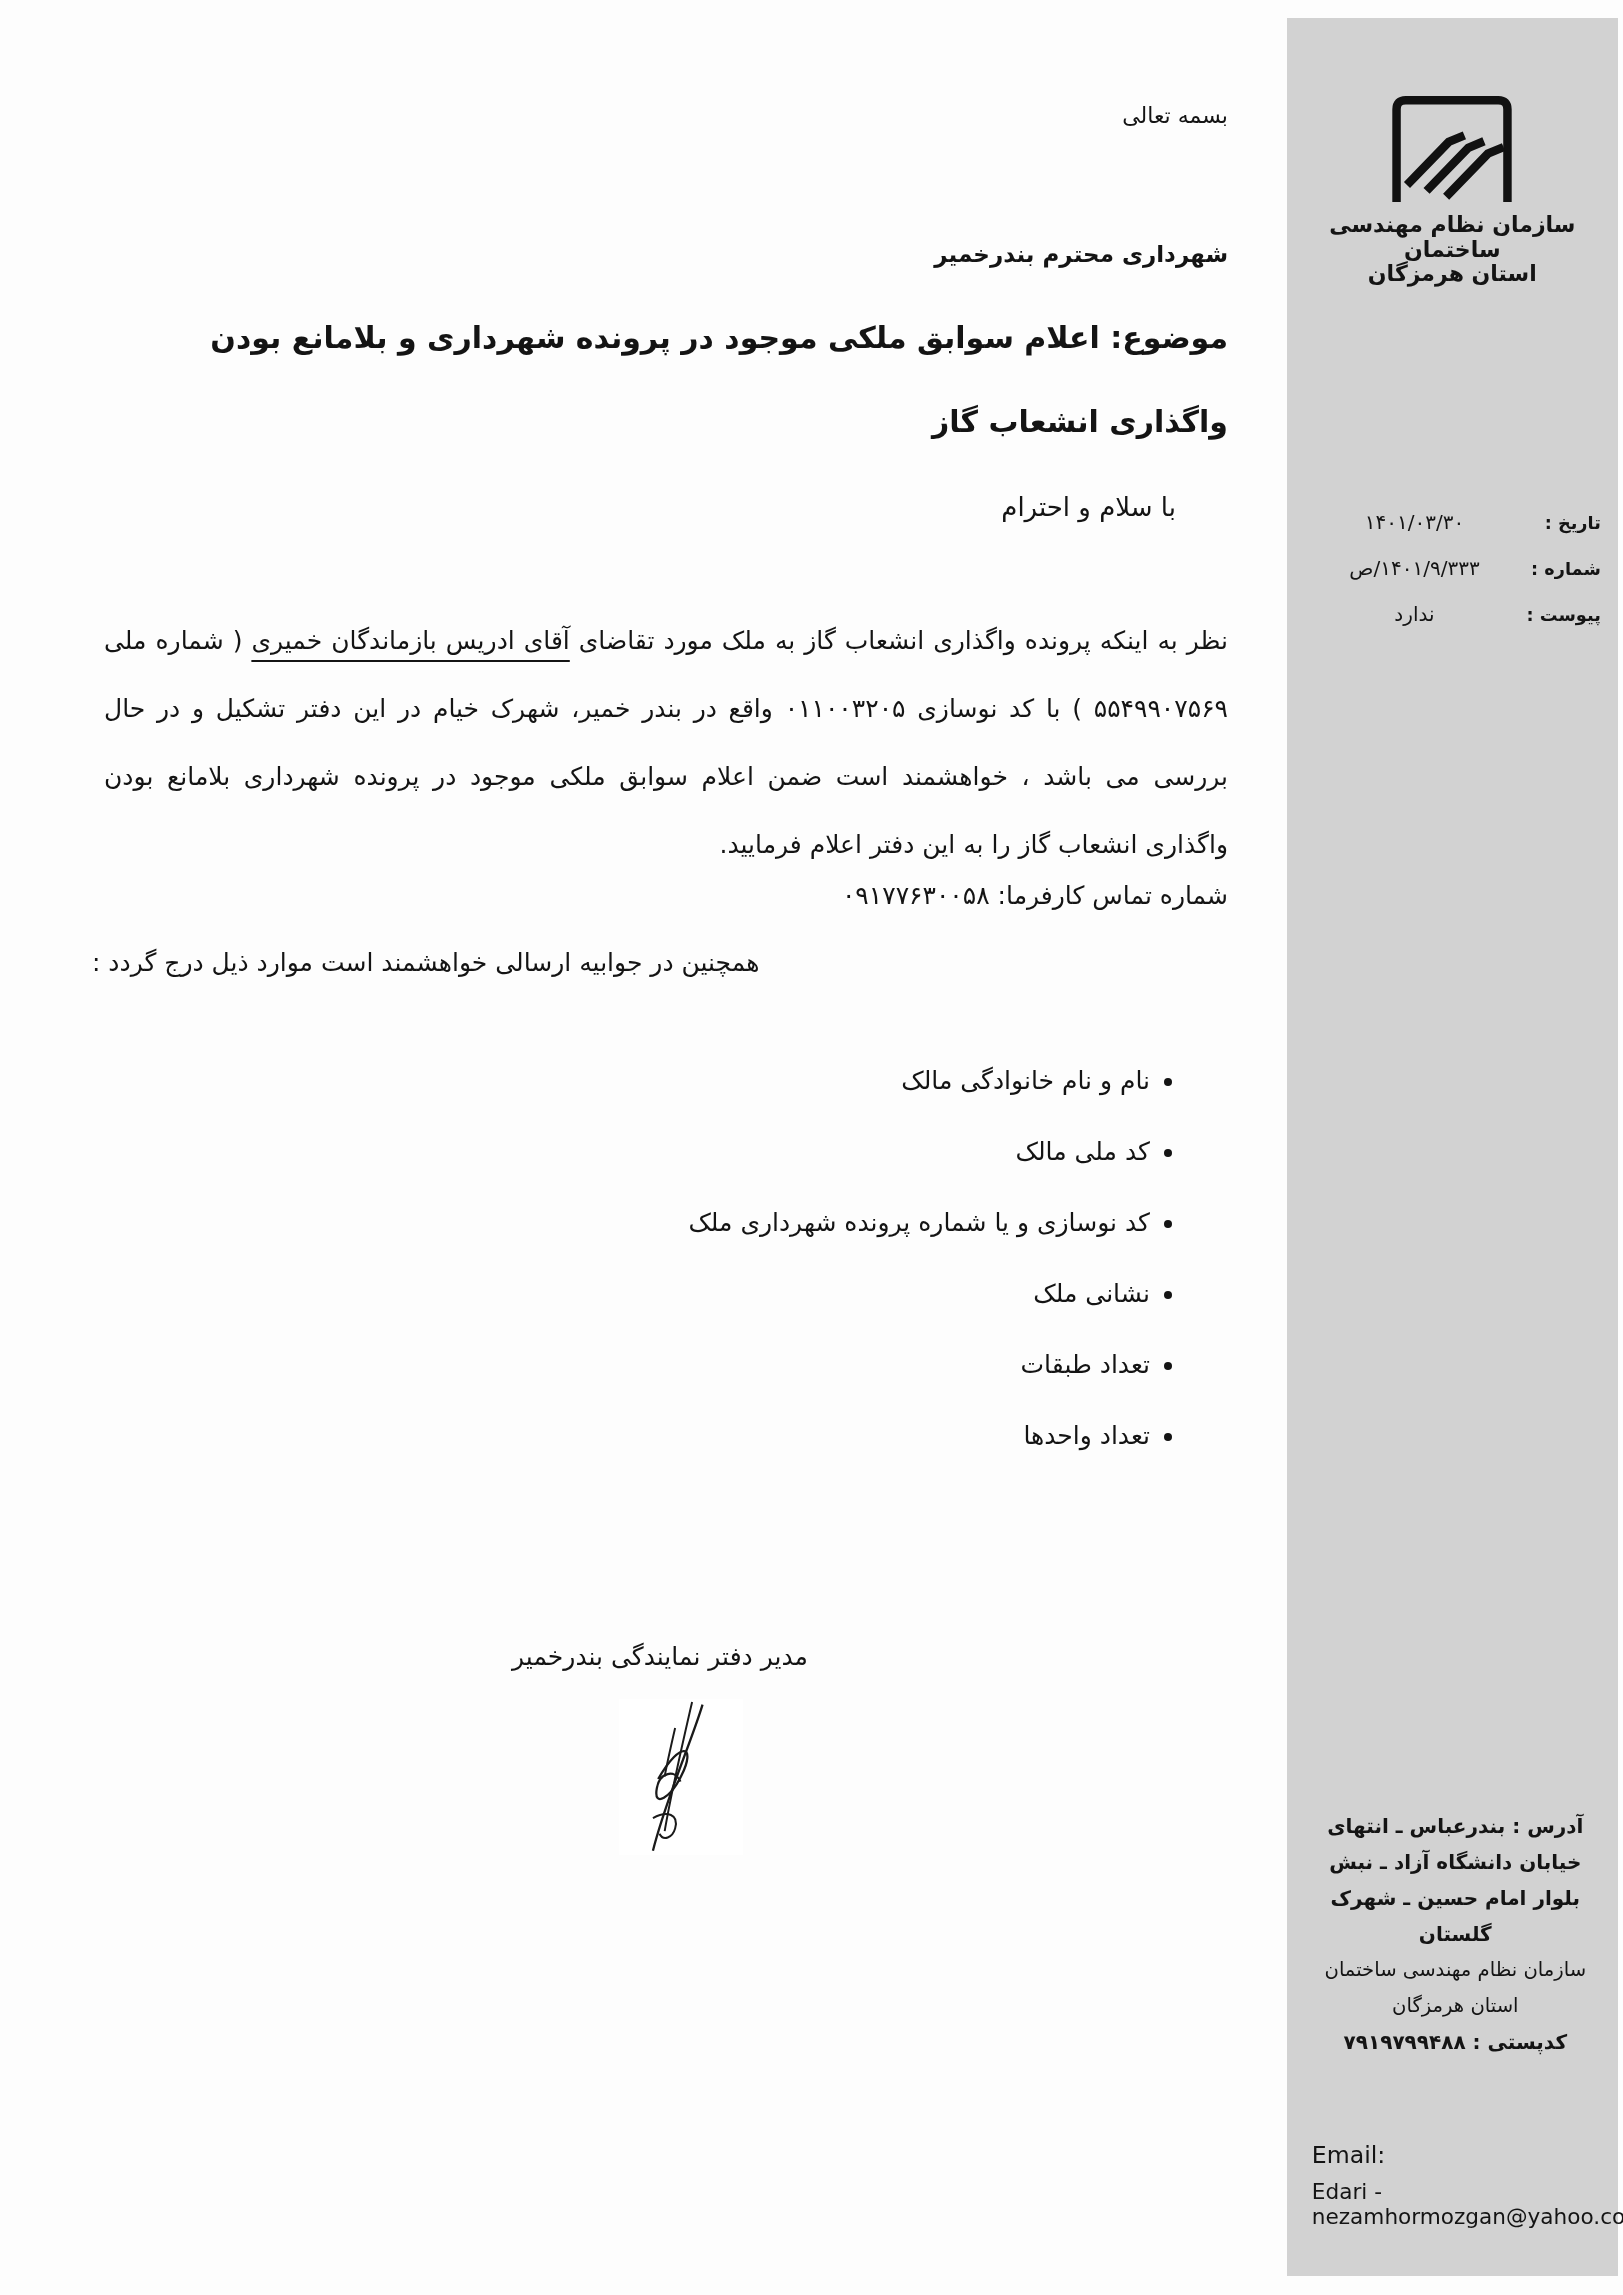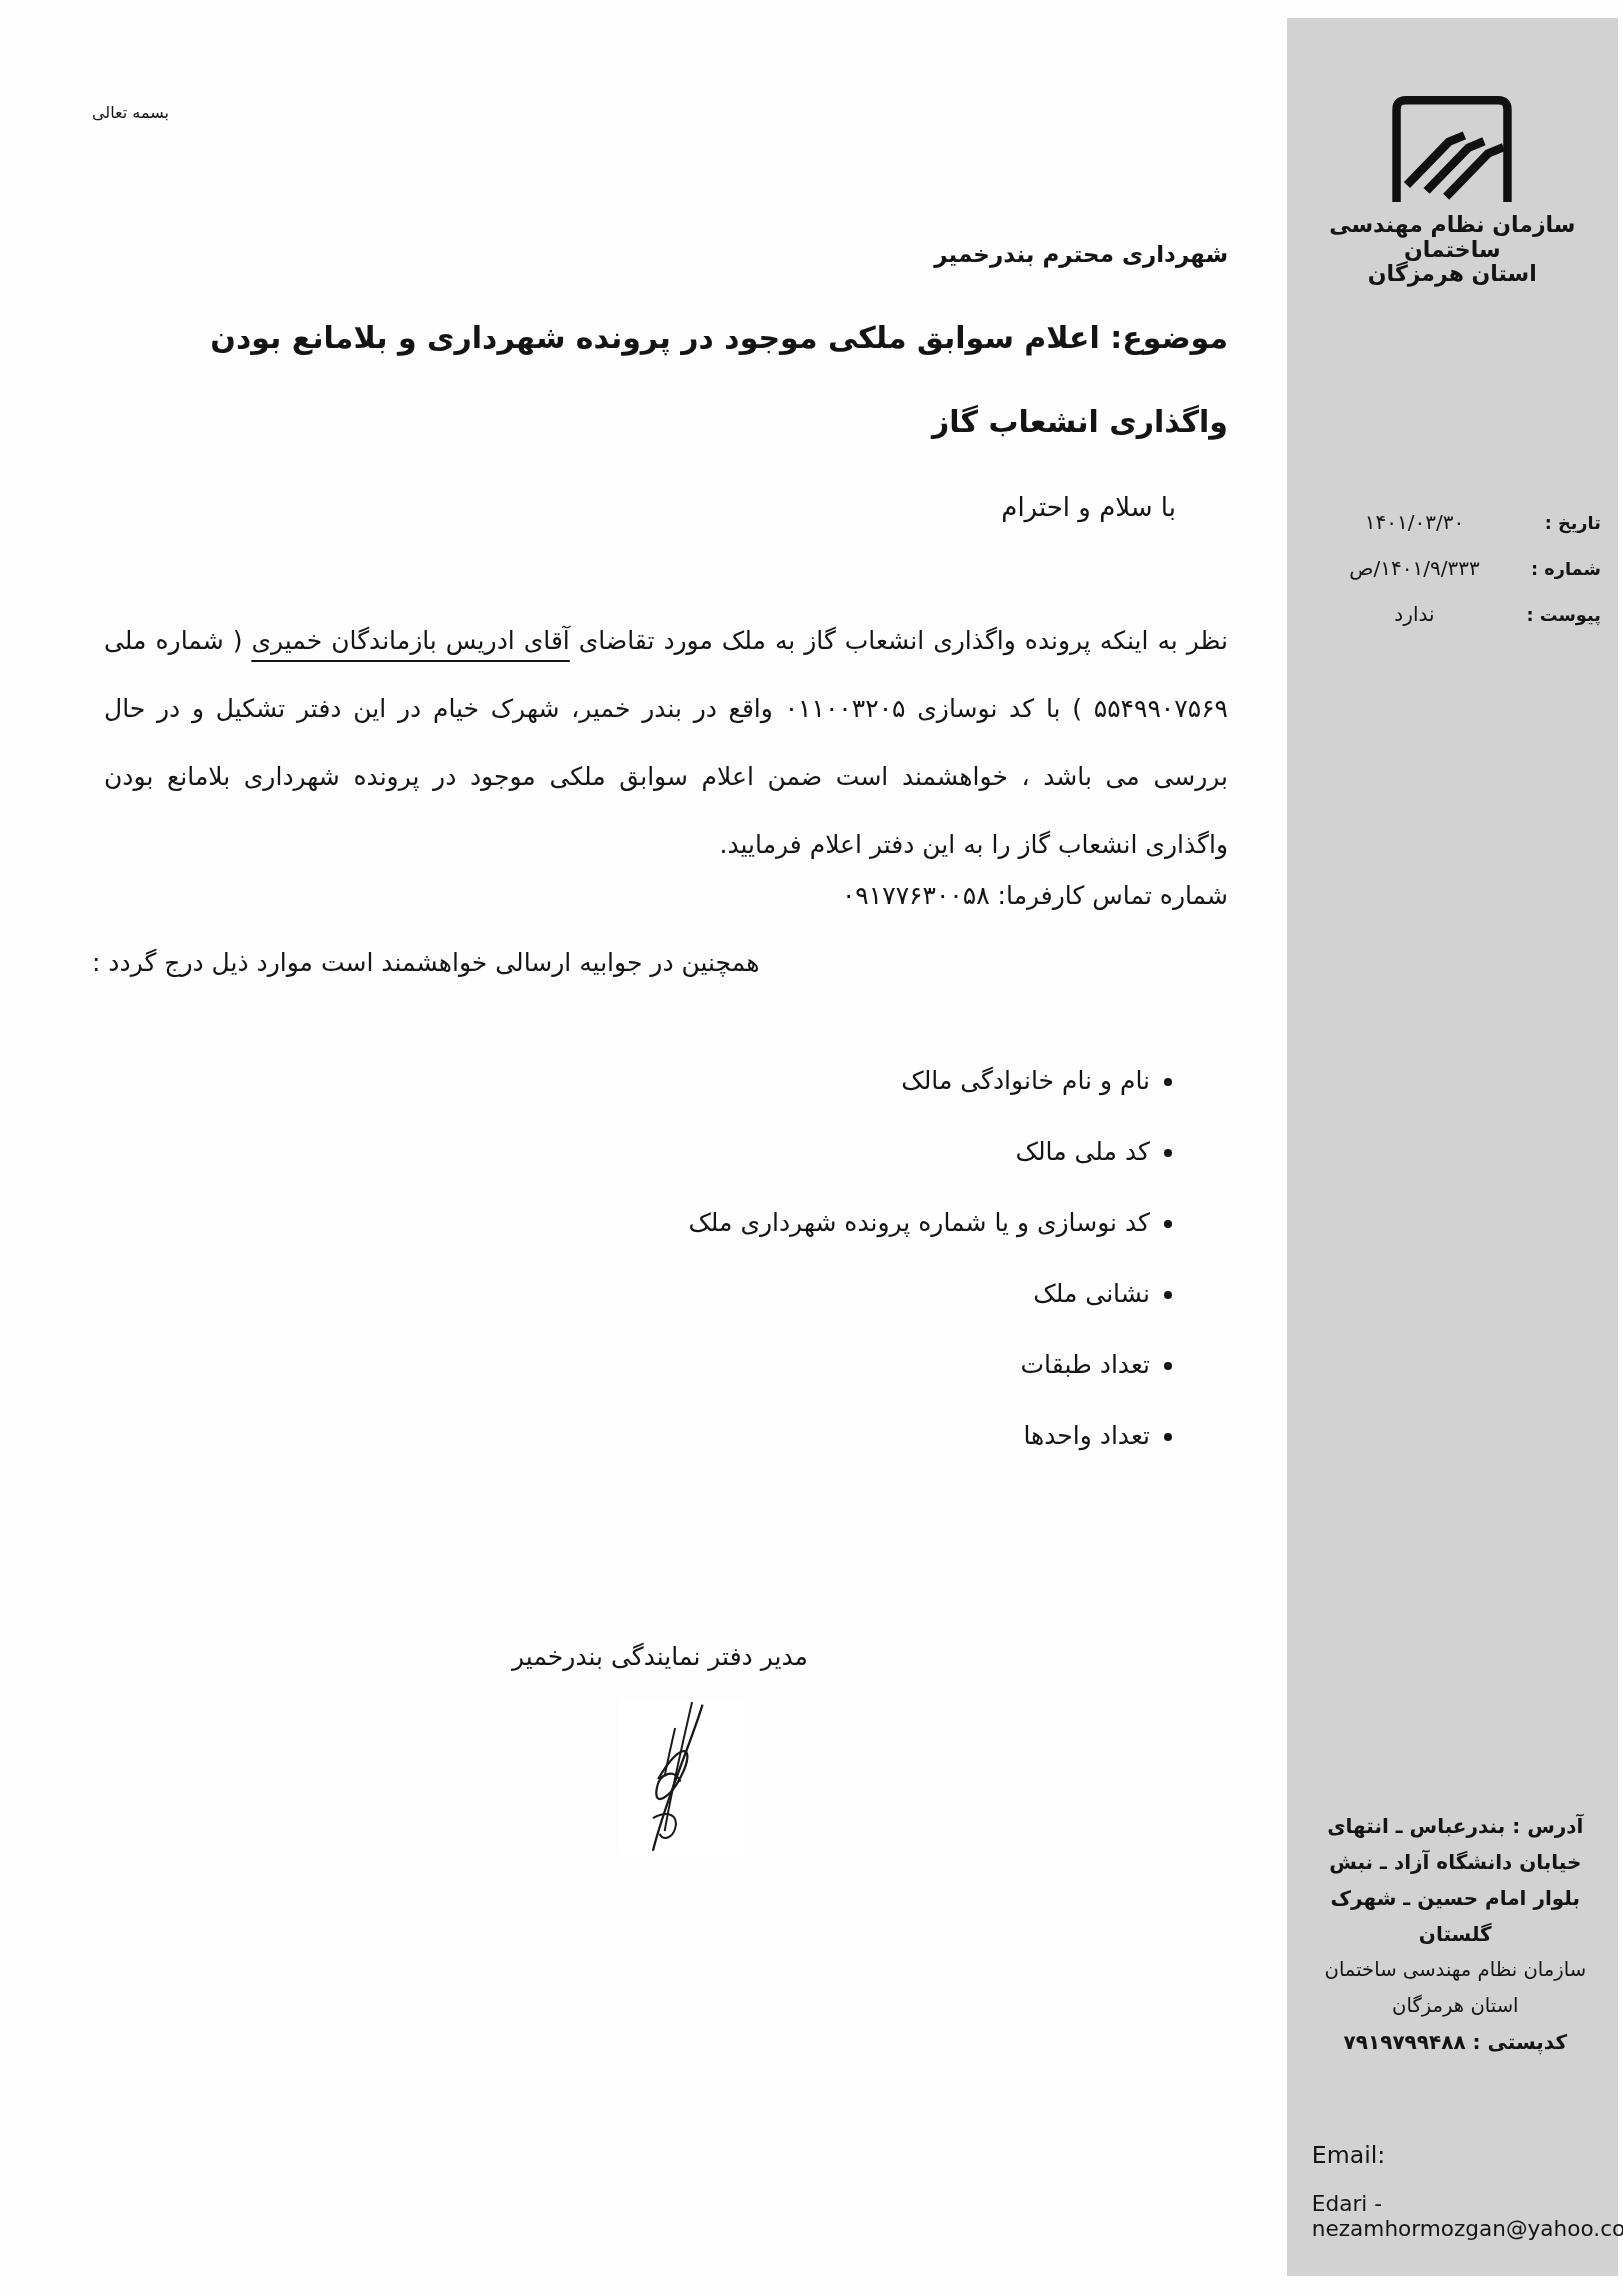--- a/index.html
+++ b/index.html
@@ -22,21 +22,21 @@
   }
 
   
   .main{
     position:absolute;
     left:92px;top:0;width:1136px;height:2295px;
     direction:rtl;
   }
   .besmele{
     position:absolute;top:103px;left:0;width:100%;
-    text-align:left;font-size:16px;
+    text-align:right;font-size:22px;
   }
   .recipient{
     position:absolute;top:241px;right:0;left:0;
     text-align:right;font-size:23px;font-weight:bold;
   }
   .subject{
     position:absolute;top:296px;right:0;left:0;
     text-align:right;font-size:30px;font-weight:bold;line-height:84px;
   }
   .salutation{
@@ -122,21 +122,21 @@
     position:absolute;top:1790px;right:17px;left:23px;
     text-align:center;font-size:20px;line-height:36px;
   }
   .side-address{font-weight:bold;}
   .side-org{font-weight:normal;font-size:19.6px;}
   .side-postal{font-weight:bold;}
   .email-block{
     position:absolute;top:2123px;left:25px;right:13px;
     direction:ltr;text-align:left;
   }
-  .email-label{font-size:23.6px;margin-bottom:22px;}
+  .email-label{font-size:23.6px;margin-bottom:10px;}
   .email-value{font-size:21.6px;}
 
   svg{display:block;}
 </style>
 </head>
 <body>
 
 <div class="page">
 
   <div class="main">

